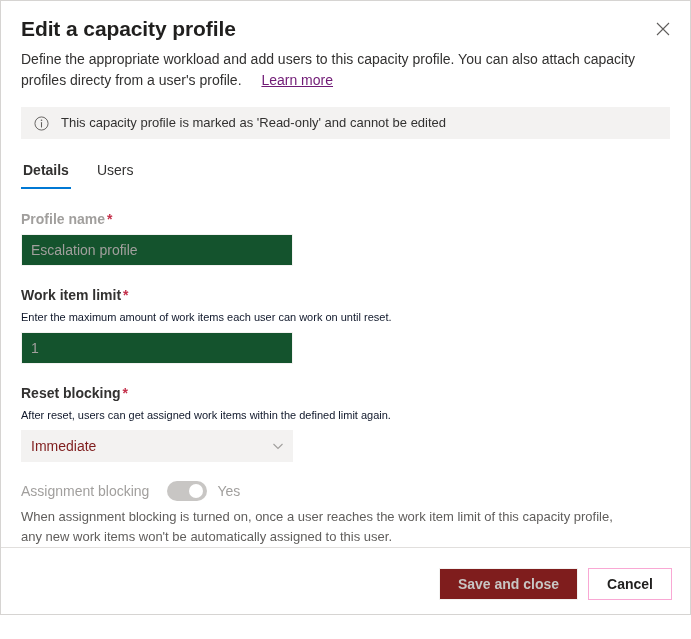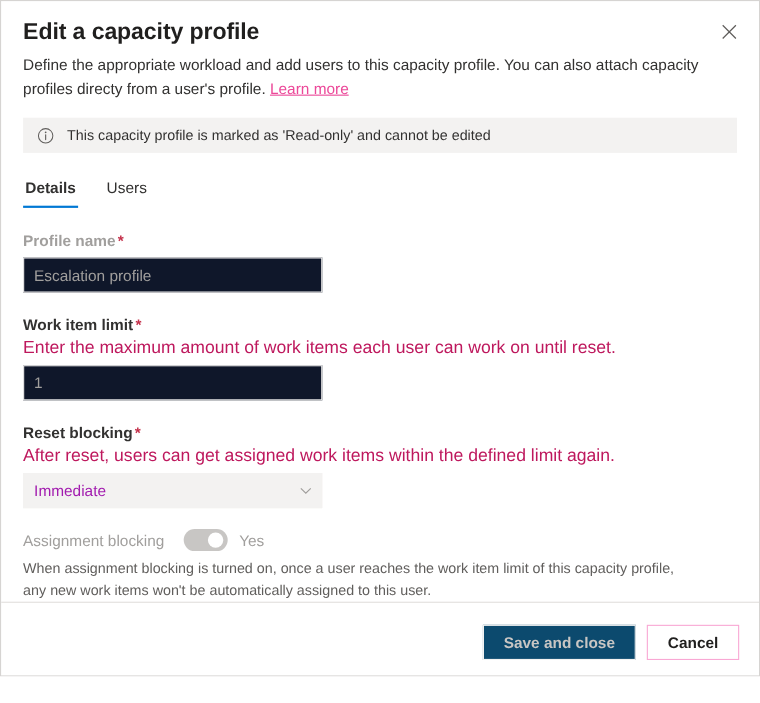--- a/index.html
+++ b/index.html
@@ -55,23 +55,24 @@
   }
   .close-btn svg { display: block; }
   .subtitle {
     font-size: 14px;
     color: #323130;
     line-height: 21px;
     margin: 7px 0 0 0;
     max-width: 660px;
   }
   .learn-more {
-    color: #ec4899;
+    color: #701a75;
     text-decoration: underline;
     cursor: pointer;
+    margin-left: 16px;
   }
 
   
   .banner {
     margin: 16px 20px 0 20px;
     background: #f3f2f1;
     height: 32px;
     display: flex;
     align-items: center;
     padding: 12px 12px;
@@ -137,46 +138,46 @@
     margin-bottom: 5px;
     display: block;
   }
   .label.disabled { color: #a19f9d; font-weight: 600; }
   .req {
     color: #c4314b;
     margin-left: 2px;
     font-weight: 600;
   }
   .helper {
-    font-size: 16px;
-    color: #be185d;
+    font-size: 11px;
+    color: #0f172a;
     line-height: 18px;
     margin: -2px 0 6px 0;
   }
   .input {
     width: 272px;
     height: 32px;
     box-sizing: border-box;
-    background: #0f172a;
+    background: #14532d;
     border: 1px solid #f3f2f1;
     color: #a19f9d;
     font-size: 14px;
     font-family: "Liberation Sans", sans-serif;
     padding: 0 9px;
     display: flex;
     align-items: center;
   }
   .select {
     position: relative;
     width: 272px;
     height: 32px;
     box-sizing: border-box;
     background: #f3f2f1;
     border: 1px solid #f3f2f1;
-    color: #a21caf;
+    color: #7f1d1d;
     font-size: 14px;
     padding: 0 30px 0 9px;
     display: flex;
     align-items: center;
   }
   .chev {
     position: absolute;
     right: 8px;
     top: 50%;
     transform: translateY(-50%);
@@ -242,21 +243,21 @@
   .btn {
     height: 32px;
     min-width: 80px;
     font-size: 14px;
     font-family: "Liberation Sans", sans-serif;
     padding: 0 18px;
     box-sizing: border-box;
     cursor: pointer;
   }
   .btn-primary-disabled {
-    background: #0c4a6e;
+    background: #7f1d1d;
     border: 1px solid #f3f2f1;
     color: #c8c6c4;
     font-weight: 600;
     cursor: default;
   }
   .btn-default {
     background: #ffffff;
     border: 1px solid #f9a8d4;
     color: #201f1e;
     font-weight: 600;

